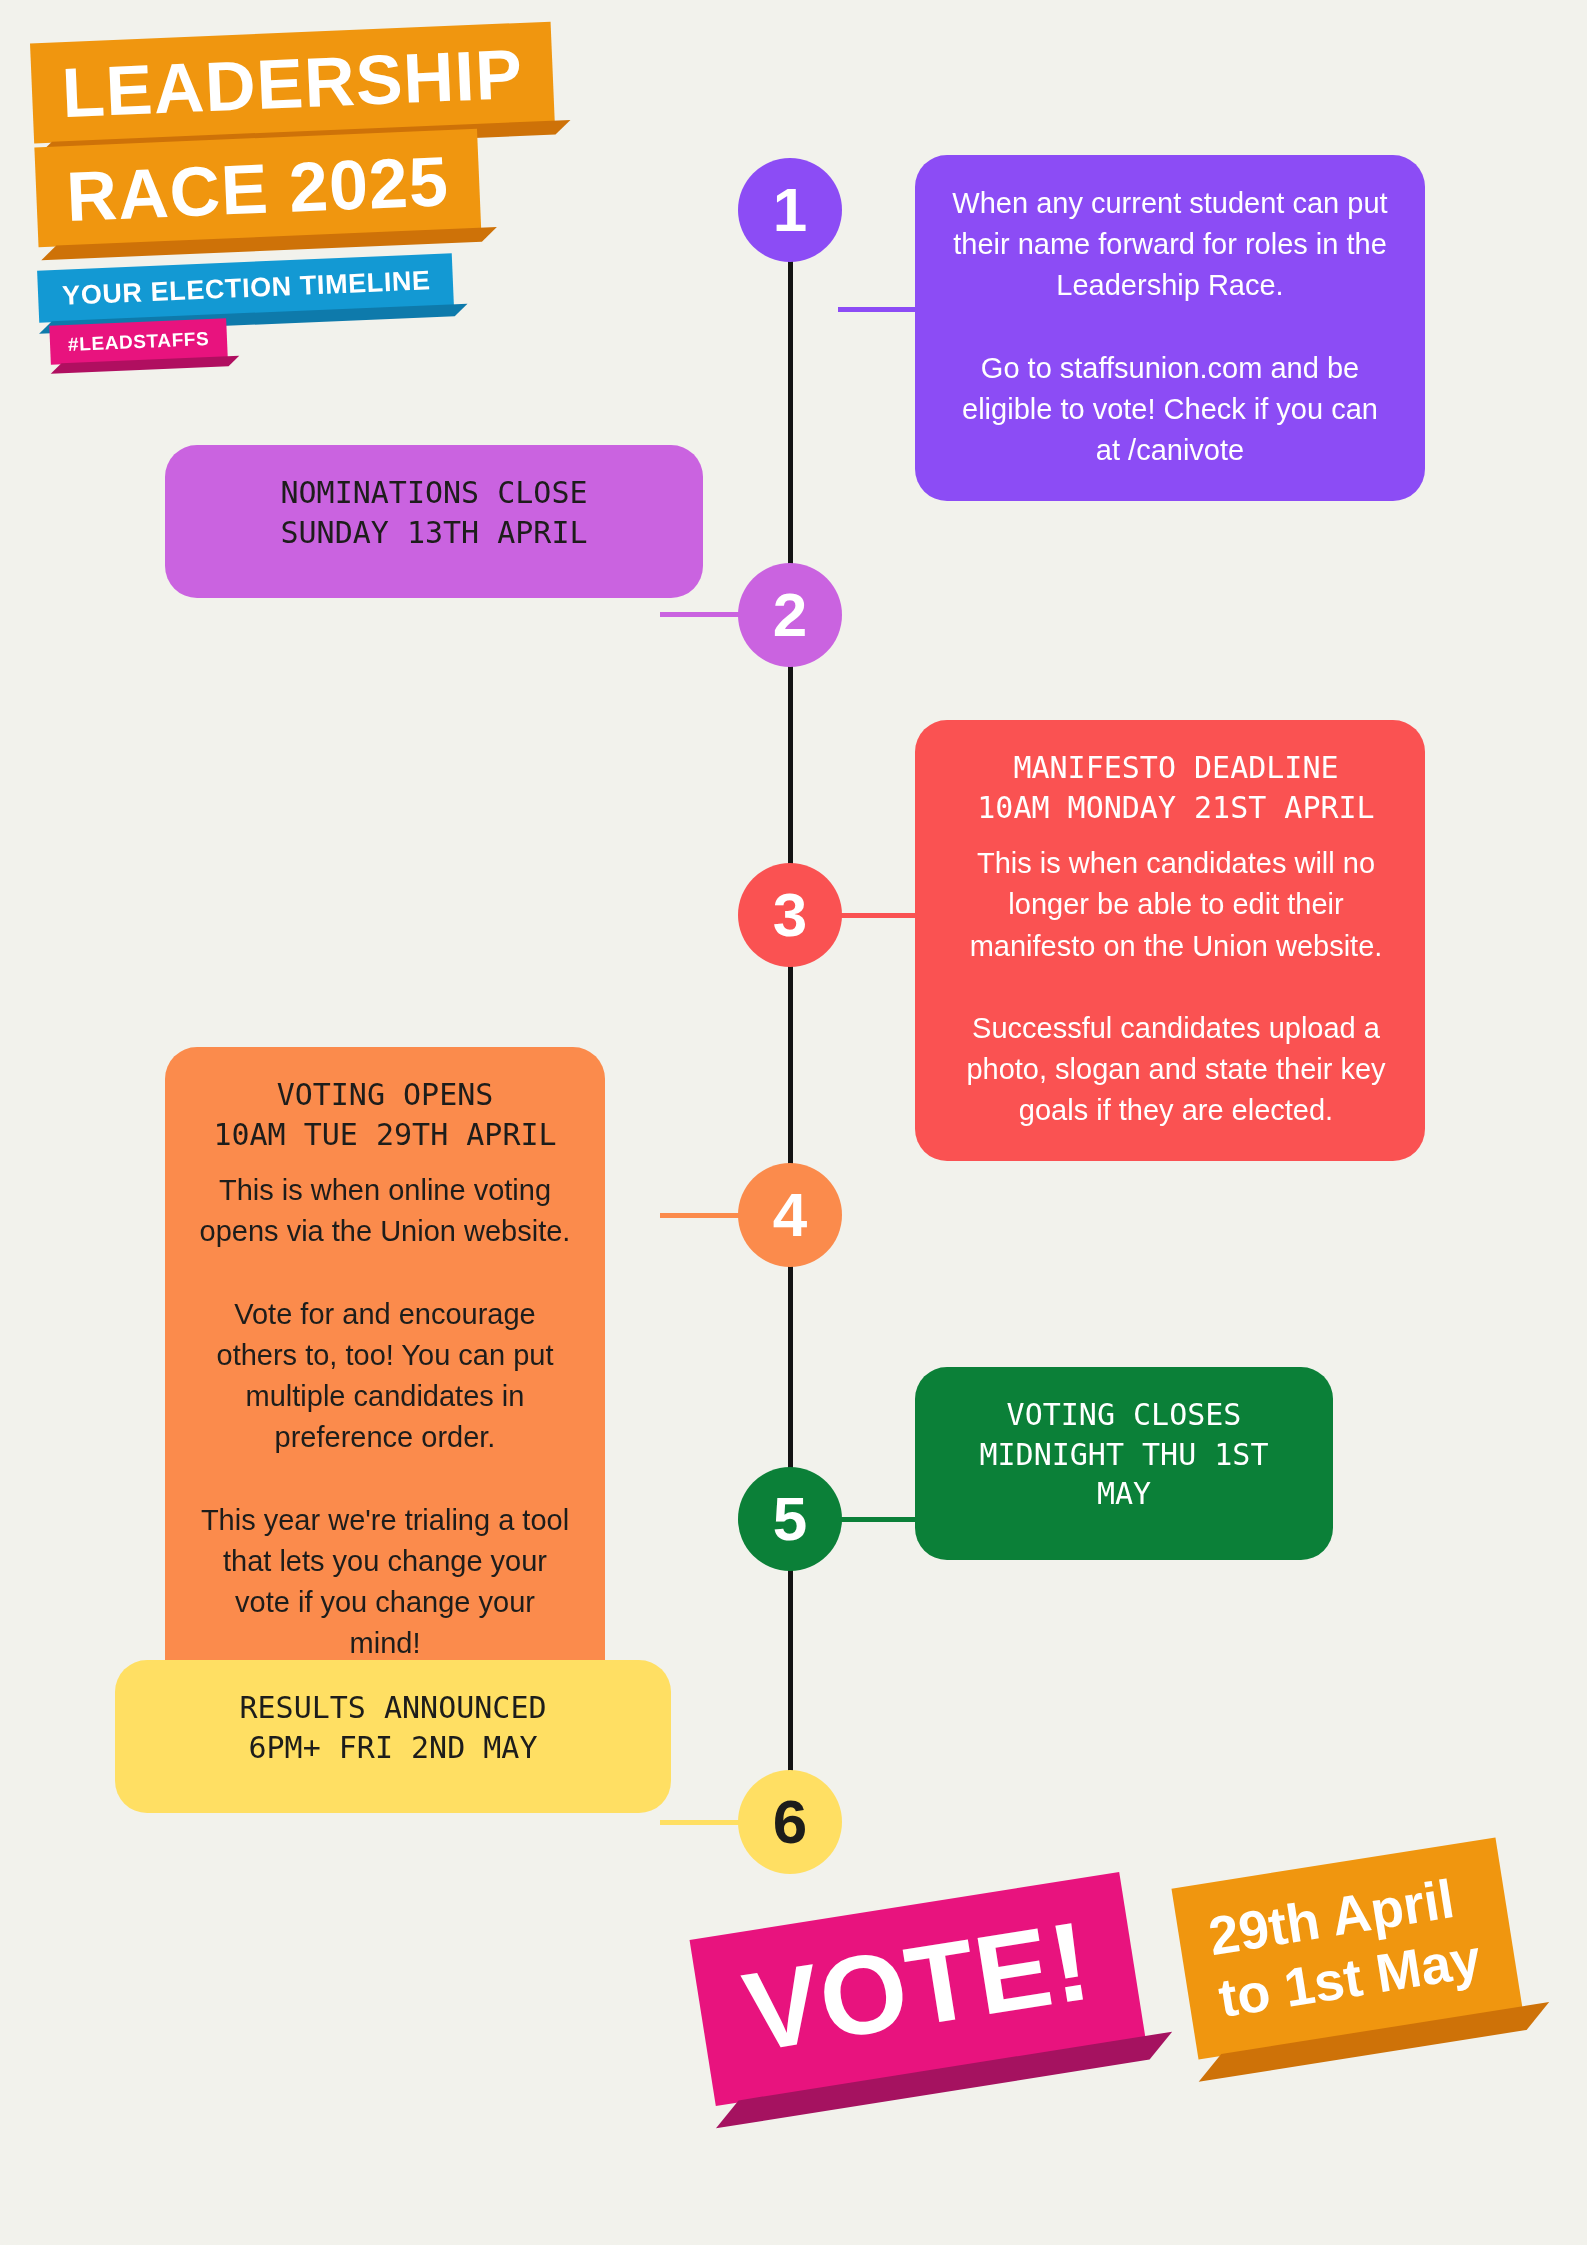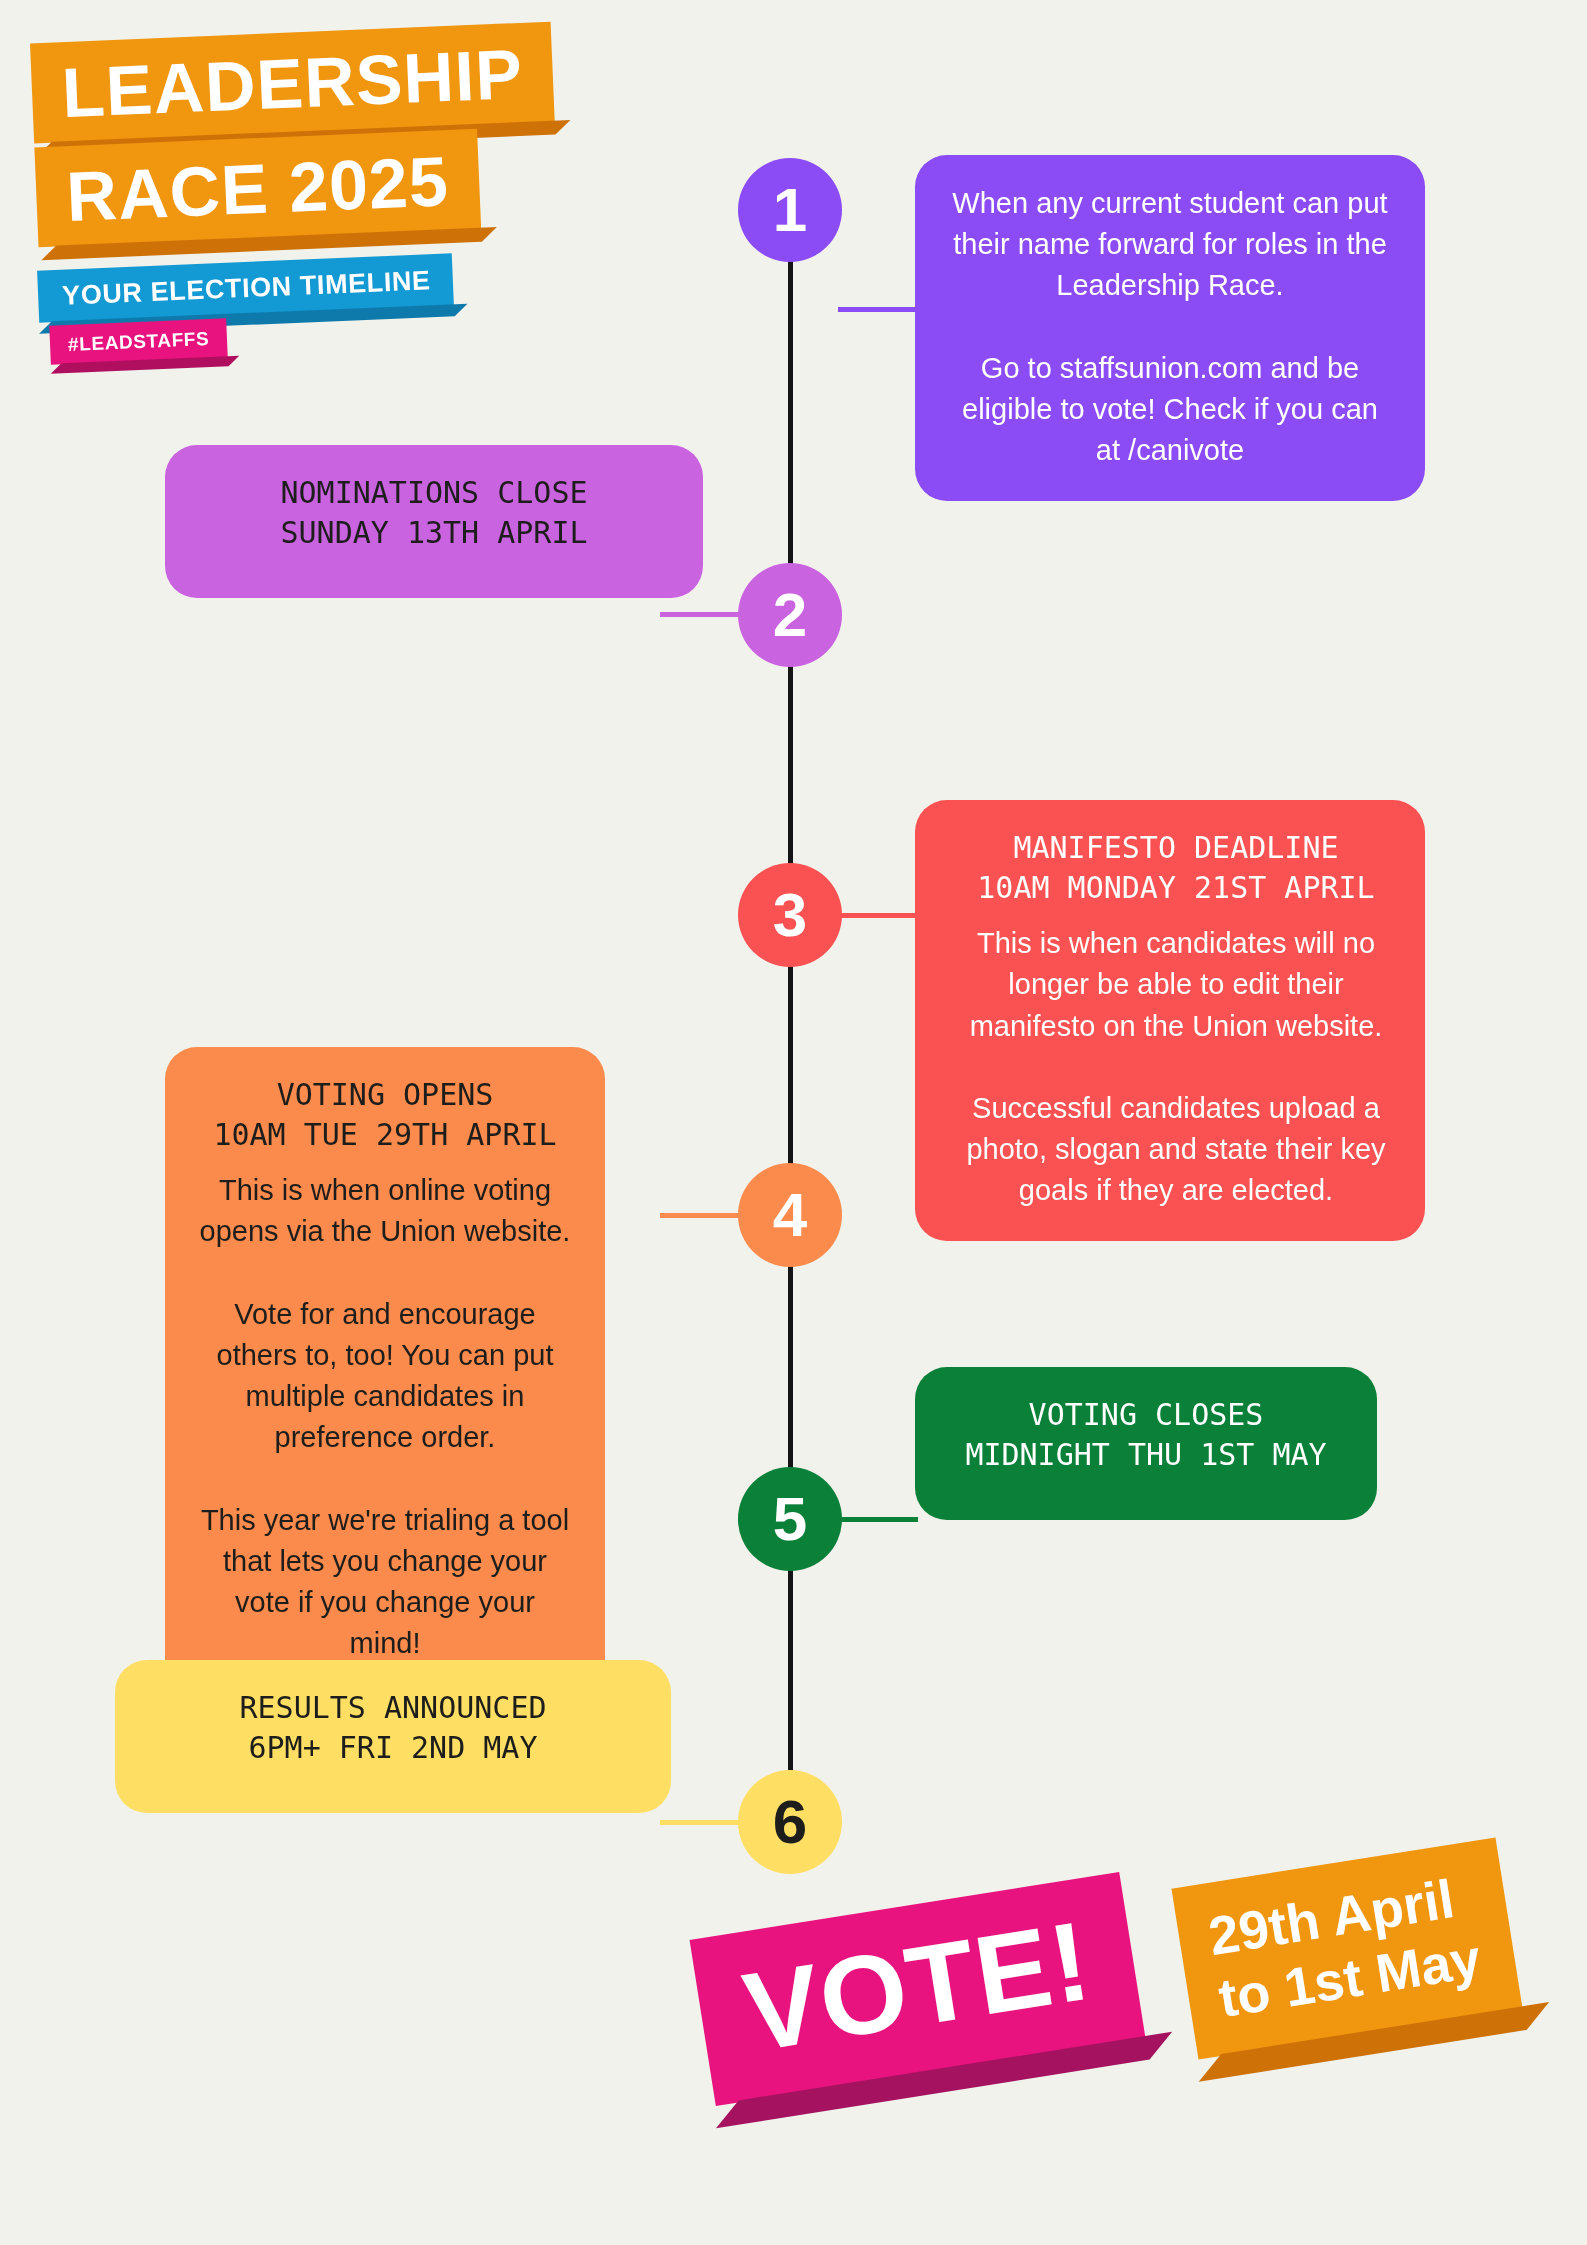--- a/index.html
+++ b/index.html
@@ -215,21 +215,21 @@
   </div>
   <div class="card dark-text" style="left:165px; top:445px; width:538px; background:#ca63e0;">
     <div class="c-title">NOMINATIONS CLOSE
 SUNDAY 13TH APRIL</div>
   </div>
 
   <div class="connector" style="left:838px; top:913px; width:80px; background:#fa5252;"></div>
   <div class="circle" style="left:738px; top:863px; background:#fa5252;">
     <span>3</span>
   </div>
-  <div class="card light-text" style="left:915px; top:800px; width:510px; background:#fa5252;padding-left:46px;">
+  <div class="card light-text" style="left:915px; top:720px; width:510px; background:#fa5252;padding-left:46px;">
     <div class="c-title">MANIFESTO DEADLINE
 10AM MONDAY 21ST APRIL</div>
     <div class="c-body">This is when candidates will no longer be able to edit their manifesto on the Union website.
 
 Successful candidates upload a photo, slogan and state their key goals if they are elected.</div>
   </div>
 
   <div class="connector" style="left:660px; top:1213px; width:90px; background:#fb8b4c;"></div>
   <div class="circle" style="left:738px; top:1163px; background:#fb8b4c;">
     <span>4</span>
@@ -241,21 +241,21 @@
 
 Vote for and encourage others to, too!  You can put multiple candidates in preference order.
 
 This year we're trialing a tool that lets you change your vote if you change your mind!</div>
   </div>
 
   <div class="connector" style="left:838px; top:1517px; width:80px; background:#0b8038;"></div>
   <div class="circle" style="left:738px; top:1467px; background:#0b8038;">
     <span>5</span>
   </div>
-  <div class="card light-text" style="left:915px; top:1367px; width:462px; background:#0b8038;">
+  <div class="card light-text" style="left:915px; top:1367px; width:418px; background:#0b8038;">
     <div class="c-title">VOTING CLOSES
 MIDNIGHT THU 1ST MAY</div>
   </div>
 
   <div class="connector" style="left:660px; top:1820px; width:90px; background:#ffdf63;"></div>
   <div class="circle dark" style="left:738px; top:1770px; background:#ffdf63;">
     <span>6</span>
   </div>
   <div class="card dark-text" style="left:115px; top:1660px; width:556px; background:#ffdf63;">
     <div class="c-title">RESULTS ANNOUNCED

